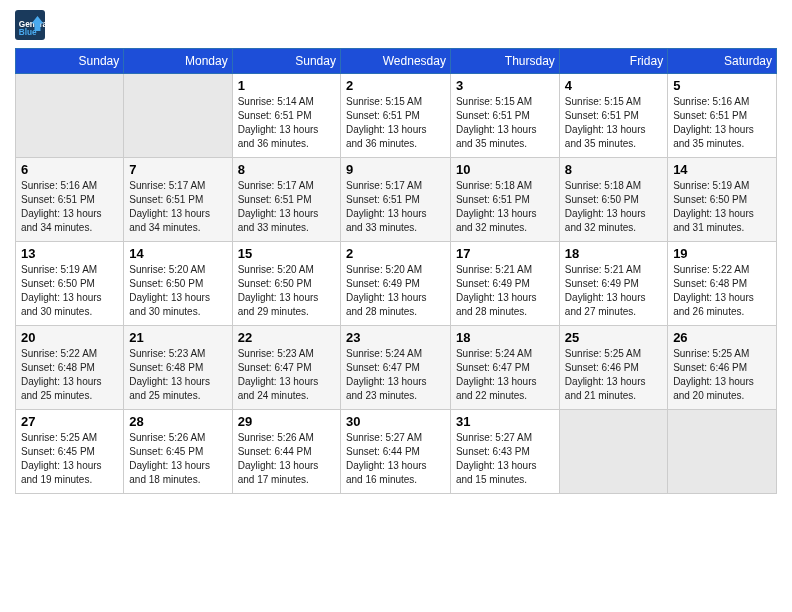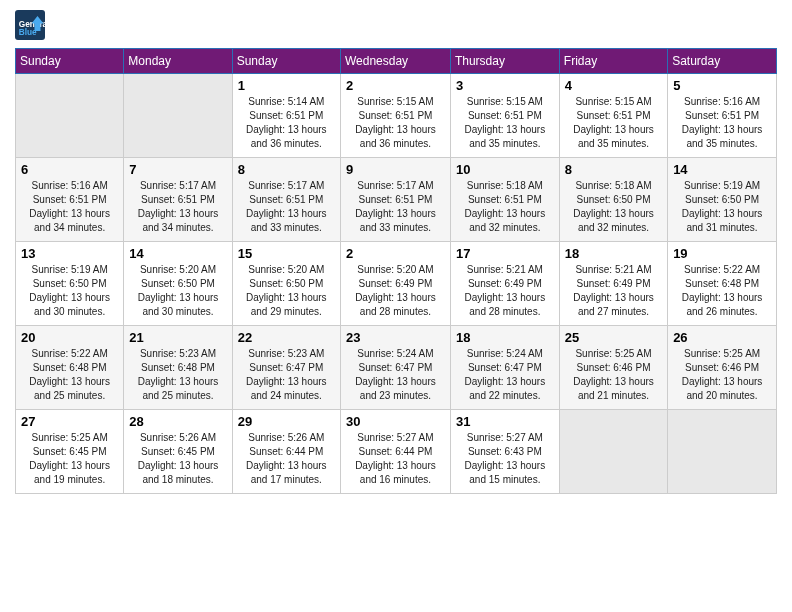--- a/index.html
+++ b/index.html
@@ -36,24 +36,24 @@
     .location-title {
       font-size: 15px;
       color: #333;
     }
     .calendar {
       width: 100%;
       border-collapse: collapse;
       font-size: 10.5px;
     }
     .calendar th {
-      background: #701a75;
+      background: #1d4ed8;
       color: #fff;
       padding: 5px 4px;
-      text-align: left;
+      text-align: right;
       font-size: 12px;
       font-weight: normal;
       border: 1px solid #2a6eb5;
     }
     .calendar td {
       border: 1px solid #ccc;
       vertical-align: top;
       padding: 4px 5px;
       width: 113px;
       min-height: 80px;
@@ -69,21 +69,20 @@
       font-size: 13px;
       font-weight: bold;
       color: #000;
       display: block;
       margin-bottom: 2px;
     }
     .day-info {
       color: #222;
       line-height: 1.4;
       font-size: 10px;
-      text-align: center;
     }
     .empty-cell {
       background: #e8e8e8 !important;
     }
     .alt-row td {
       background: #f0f4f8;
     }
   </style>
 </head>
 <body>

